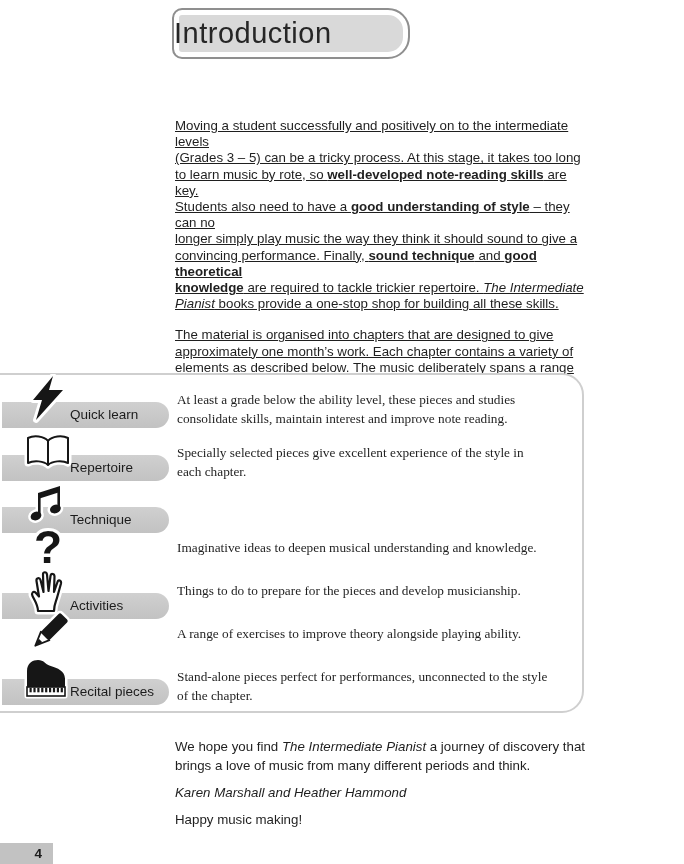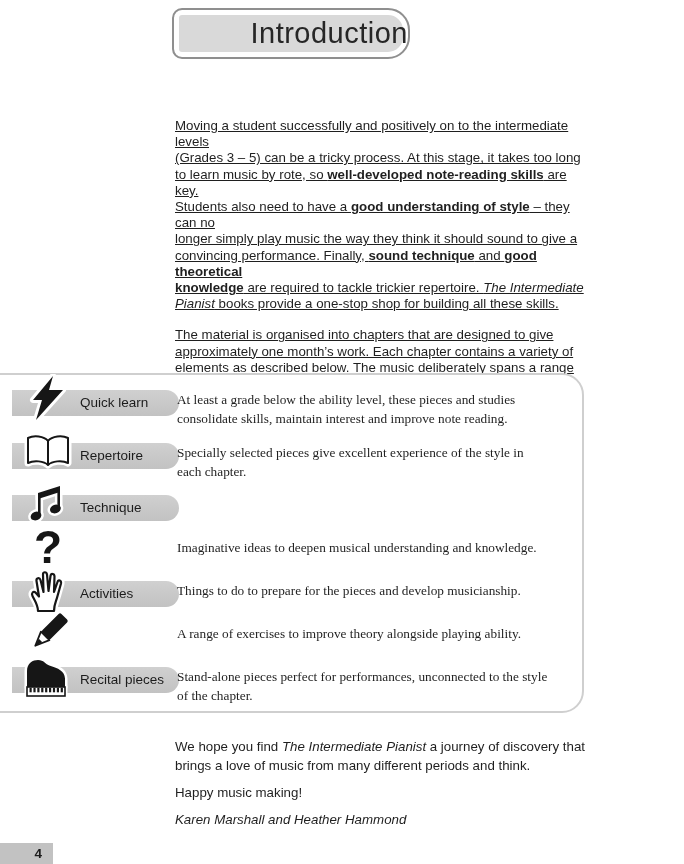--- a/index.html
+++ b/index.html
@@ -12,21 +12,21 @@
   .b{font-weight:bold}
   .i{font-style:italic}
 
   
   .title-box{
     position:absolute; left:172px; top:8px; width:234px; height:47px;
     background:var(--title-fill,#d9d9d9);
     border:2px solid var(--title-border,#8f8f8f);
     border-radius:10px 22px 22px 10px;
     box-shadow:inset 0 0 0 5px #ffffff;
-    display:flex; align-items:center; justify-content:flex-end;
+    display:flex; align-items:center; justify-content:flex-start;
   }
   .title-box span{
     font-size:29px; letter-spacing:.5px; color:#262626;
   }
 
   
   .intro{
     position:absolute; left:175px; top:118px; width:412px;
     font-size:13.3px; line-height:16.2px;
   }
@@ -40,24 +40,23 @@
   }
   .legend-row{position:absolute; left:0; width:100%; height:26px;}
   .legend-row:nth-child(1){top:11px}
   .legend-row:nth-child(2){top:64px}
   .legend-row:nth-child(3){top:116px}
   .legend-row:nth-child(4){top:159px}
   .legend-row:nth-child(5){top:202px}
   .legend-row:nth-child(6){top:245px}
   .legend-row:nth-child(7){top:288px}
   .pill{
-    position:absolute; left:26px; top:4px; width:167px; height:26px;
+    position:absolute; left:26px; top:16px; width:167px; height:26px;
     background:linear-gradient(var(--pill-light,#d0d0d0),var(--pill,#c2c2c2));
     border-radius:0 13px 13px 0;
-    margin-left:10px;
   }
   .pill-label{
     display:block; padding-left:68px; font-size:13.5px; line-height:26px; color:#1c1c1c;
     white-space:nowrap;
   }
   .icon{position:absolute; left:48px; top:-12px; width:48px; height:50px;}
   .icon svg{display:block; width:48px; height:50px;}
   .desc{
     position:absolute; left:201px; top:4px; width:400px;
     font-size:13.3px; line-height:19px; white-space:pre-line;font-family:Liberation Serif, serif;
@@ -218,20 +217,20 @@
     </svg>
         </span>
         <span class="desc">Stand-alone pieces perfect for performances, unconnected to the style
 of the chapter.</span>
       </div>
     </div>
 
   <div class="closing" id="closing">
       <p><span>We hope you find </span><span class="i">The Intermediate Pianist</span><span> a journey of discovery that
 brings a love of music from many different periods and think.</span></p>
+      <p><span class="i">Karen Marshall and Heather Hammond</span></p>
       <p><span>Happy music making!</span></p>
-      <p><span class="i">Karen Marshall and Heather Hammond</span></p>
     </div>
 
   <div class="page-number-bar">
     <span>4</span>
   </div>
 </div>
 
 </body></html>

